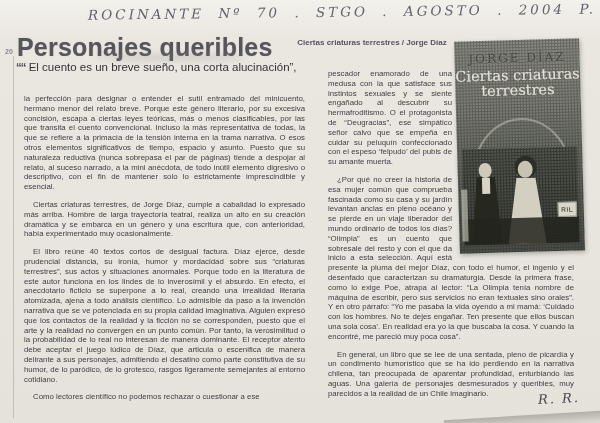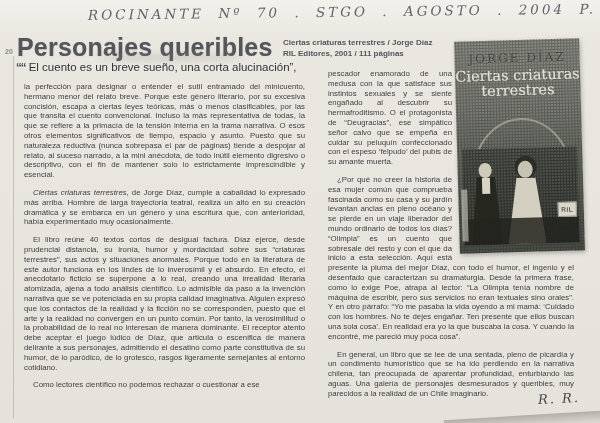--- a/index.html
+++ b/index.html
@@ -18,36 +18,36 @@
   
   .pagenum{position:absolute;left:5px;top:48px;font-size:7px;font-weight:bold;color:#8a8a90;}
   .headline{
     position:absolute;left:17px;top:33px;
     font-size:25px;font-weight:bold;letter-spacing:0.2px;color:#55555c;
     text-shadow:0 0 1px rgba(80,80,90,0.35);
   }
   .smudge{position:absolute;left:95px;top:54px;width:150px;height:7px;border-radius:50%;
     background:rgba(140,138,132,0.25);filter:blur(3px);}
   .book-ref{
-    position:absolute;left:283px;top:37px;width:178px;
+    position:absolute;left:283px;top:37px;width:178px;text-align:center;
     font-size:8px;font-weight:bold;line-height:11px;color:#55555c;
   }
   .left-rule{position:absolute;left:13px;top:56px;width:1px;height:362px;background:#c3bfb6;}
 
   
   .col{position:absolute;text-align:justify;font-size:7.8px;line-height:9.8px;color:#404045;}
   .col p{margin:8px;text-indent:9px;}
   .col p.noindent{text-indent:0;}
   .left-col{left:16px;top:60px;width:297px;}
   .right-col{left:320px;top:61px;width:262px;}
-  .lead{font-size:11.5px;line-height:14px;color:#333338;text-align:left;margin-bottom:8px;}
+  .lead{font-size:11.5px;line-height:14px;color:#333338;text-align:left;margin-bottom:20px;}
   .lead .l2{padding-left:18px;}
   .lead .small{font-size:7.8px;color:#404045;}
   .qmarks{font-weight:bold;letter-spacing:-1px;color:#4a4a50;}
-  .ital{font-style:italic;}
+  .ital{}
   .wrap-spacer{float:right;width:130px;height:194px;}
 
   
   .book-cover{
     position:absolute;left:457px;top:40px;width:125px;height:212px;
     transform:rotate(-1.6deg);
     background:
       radial-gradient(rgba(30,32,28,0.35) 1px,transparent 1.2px),
       linear-gradient(180deg,#8b8c84 0%,#7e8078 30%,#62655d 62%,#4b4e47 100%);
     background-size:3px 3px,100% 100%;
@@ -108,21 +108,20 @@
 <div class="page">
 
   <div class="hand-note">ROCINANTE Nº 70 . STGO . AGOSTO . 2004 P. 20</div>
 
   <div class="pagenum">20</div>
   <div class="headline">Personajes queribles</div>
   <div class="smudge"></div>
 
   <div class="book-ref">
     <div>Ciertas criaturas terrestres / Jorge Díaz</div>
-    <div>RIL Editores, 2001 / 111 páginas</div>
   </div>
 
   <div class="left-rule"></div>
 
   <div class="col left-col">
     <div class="lead">
       <div class="l1"><span class="qmarks">““</span><span> El cuento es un breve sueño, una corta alucinación”,</span></div>
     </div>
     <p class="noindent">la perfección para designar o entender el sutil entramado del minicuento, hermano menor del relato breve. Porque este género literario, por su excesiva concisión, escapa a ciertas leyes teóricas, más o menos clasificables, por las que transita el cuento convencional. Incluso la más representativa de todas, la que se refiere a la primacía de la tensión interna en la trama narrativa. O esos otros elementos significativos de tiempo, espacio y asunto. Puesto que su naturaleza reductiva (nunca sobrepasa el par de páginas) tiende a despojar al relato, al suceso narrado, a la mini anécdota, de todo inútil elemento digresivo o descriptivo, con el fin de mantener solo lo estrictamente imprescindible y esencial.</p>
     <p><span class="ital">Ciertas criaturas terrestres,</span><span> de Jorge Díaz, cumple a cabalidad lo expresado más arriba. Hombre de larga trayectoria teatral, realiza un alto en su creación dramática y se embarca en un género y una escritura que, con anterioridad, había experimentado muy ocasionalmente.</span></p>

